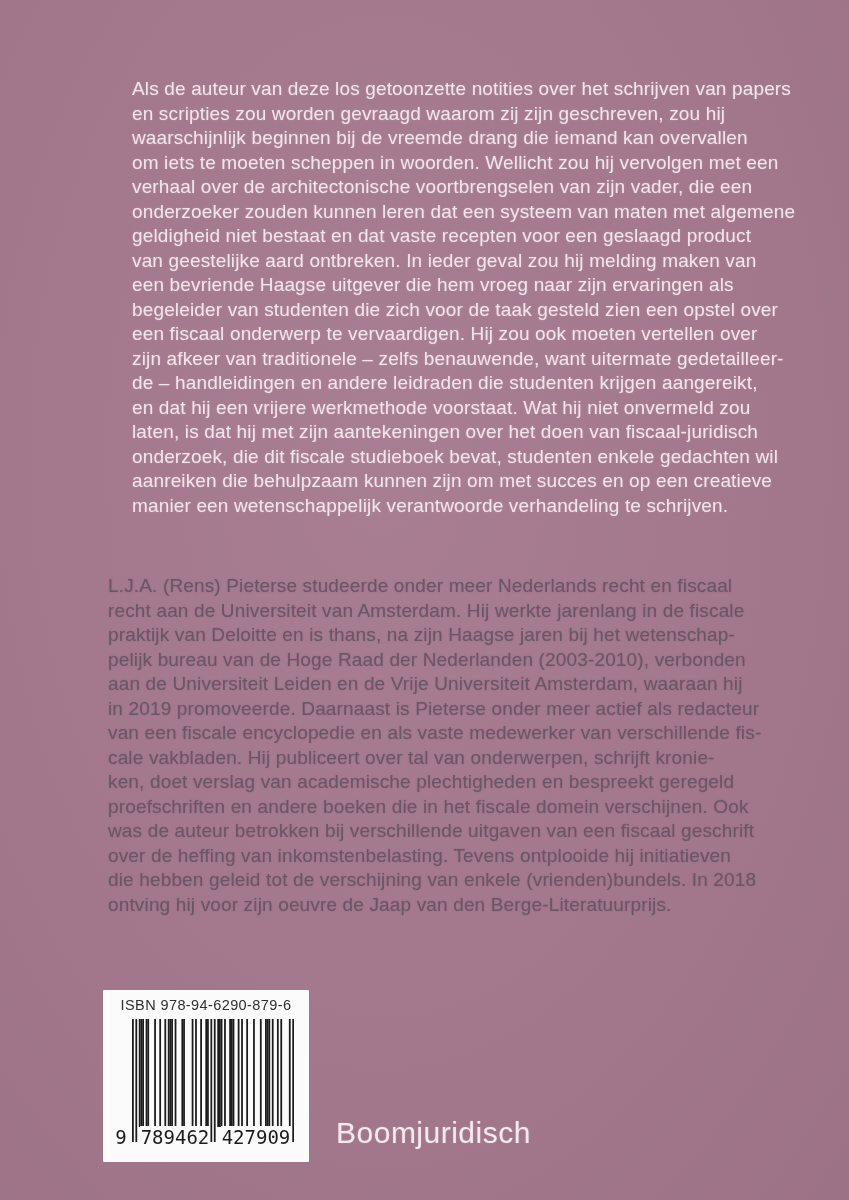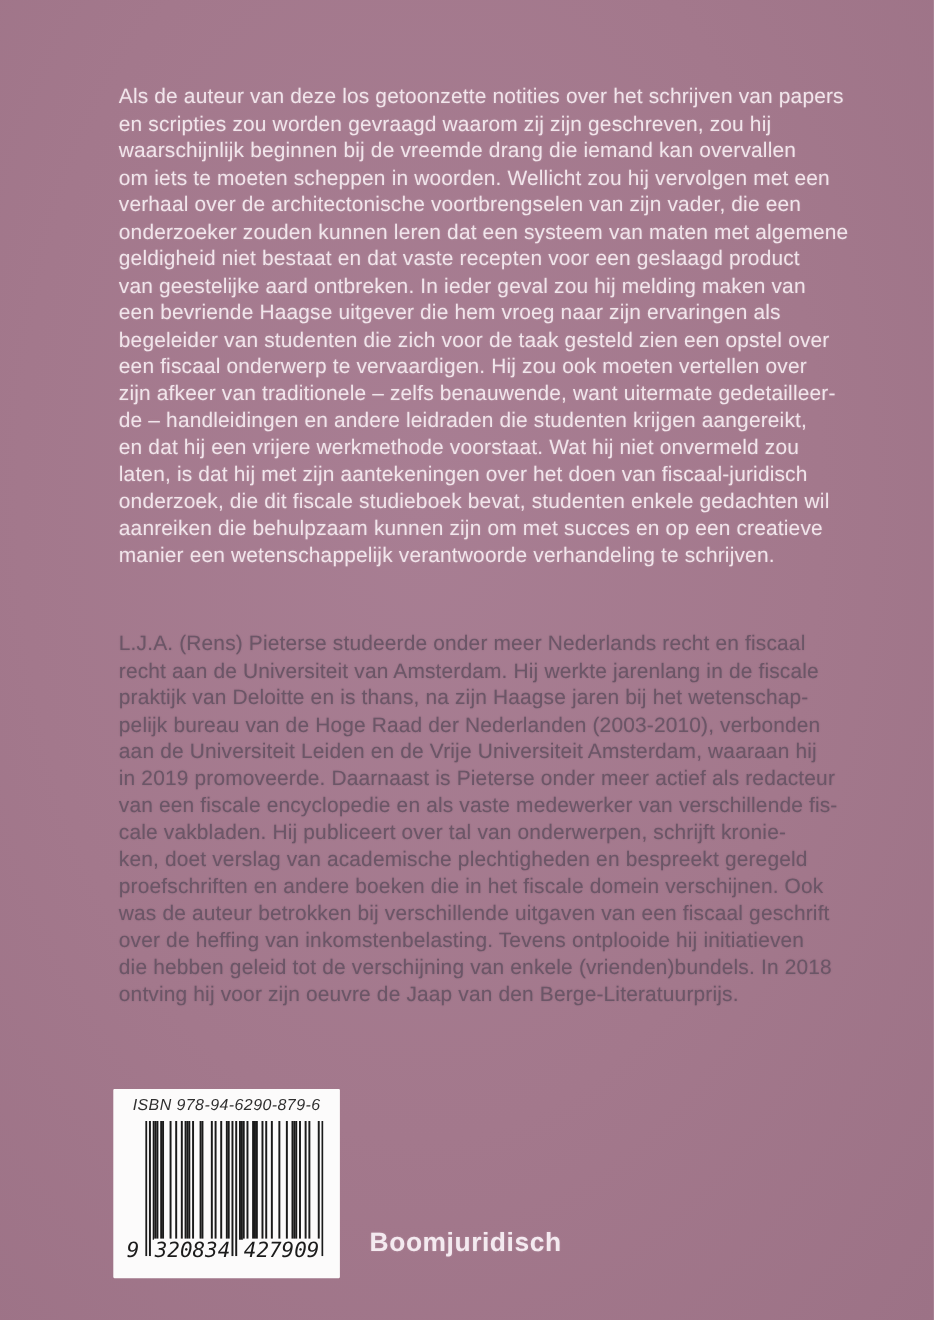--- a/index.html
+++ b/index.html
@@ -12,42 +12,42 @@
   body{font-family:"Liberation Sans",sans-serif;}
   .cover{
     position:relative;width:849px;height:1200px;
     background:radial-gradient(ellipse at 45% 38%, var(--bg_light) 0%, var(--bg) 55%, var(--bg_dark) 100%);
   }
   .para{
     position:absolute;left:108px;white-space:pre;
     font-size:19px;line-height:24.5px;letter-spacing:0.15px;
     filter:blur(0.3px);
   }
-  .blurb{top:77px;color:var(--blurb_text);text-shadow:0 0 2px rgba(255,240,248,0.25);}
+  .blurb{top:77px;color:var(--blurb_text);text-shadow:0 0 2px rgba(255,240,248,0.25);margin-left:24px;}
   .bio{top:574px;color:var(--bio_text);text-shadow:0 0 1.5px rgba(70,45,65,0.25);}
   .barcode-panel{
     position:absolute;left:103px;top:990px;width:206px;height:172px;
-    background:var(--panel_bg);border-radius:1px;font-style:italic;
+    background:var(--panel_bg);border-radius:1px;
   }
   .isbn-label{
     position:absolute;top:7px;left:0;right:0;text-align:center;
     font-size:14.5px;letter-spacing:0.4px;color:var(--isbn_text);
   }
   .ean-svg{position:absolute;left:29px;top:29px;}
   .bdigit{
     position:absolute;top:136px;height:22px;
     font-family:"DejaVu Sans Mono",monospace;font-size:19px;color:var(--barcode_ink);
     background:var(--panel_bg);text-align:center;line-height:22px;
   }
   .bd-first{left:9px;width:18px;background:transparent;}
   .bd-g1{left:37px;width:70px;}
   .bd-g2{left:118px;width:70px;}
   .publisher{
     position:absolute;left:336px;top:1116px;
-    font-size:24px;font-weight:bold;letter-spacing:0.5px;color:var(--logo_text);
+    font-size:30px;font-weight:normal;letter-spacing:0.5px;color:var(--logo_text);
     filter:blur(0.3px);text-shadow:0 0 2px rgba(255,240,248,0.25);text-align:right;
   }
 </style>
 </head>
 <body>
 
 <div class="cover">
 
   <div class="para blurb">Als de auteur van deze los getoonzette notities over het schrijven van papers
 en scripties zou worden gevraagd waarom zij zijn geschreven, zou hij
@@ -124,19 +124,19 @@
         <rect x="78" y="0" width="1.04" height="108"></rect>
         <rect x="79" y="0" width="1.04" height="108"></rect>
         <rect x="80" y="0" width="1.04" height="108"></rect>
         <rect x="82" y="0" width="1.04" height="108"></rect>
         <rect x="85" y="0" width="1.04" height="108"></rect>
         <rect x="87" y="0" width="1.04" height="108"></rect>
         <rect x="92" y="0" width="1.04" height="123"></rect>
         <rect x="94" y="0" width="1.04" height="123"></rect>
       </svg>
     <div class="bdigit bd-first">9</div>
-    <div class="bdigit bd-g1">320834</div>
+    <div class="bdigit bd-g1">789462</div>
     <div class="bdigit bd-g2">427909</div>
   </div>
 
   <div class="publisher">Boomjuridisch</div>
 
 </div>
 
 </body></html>

